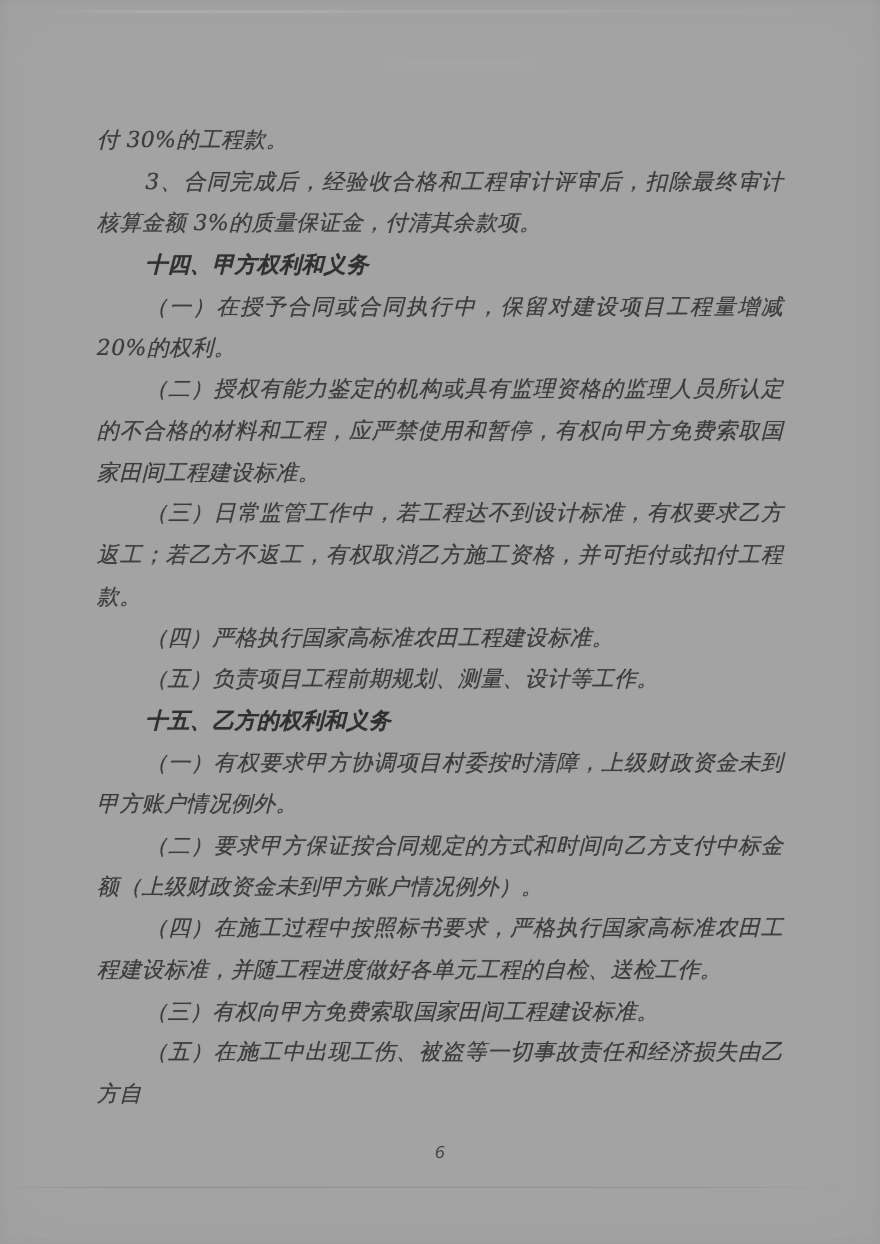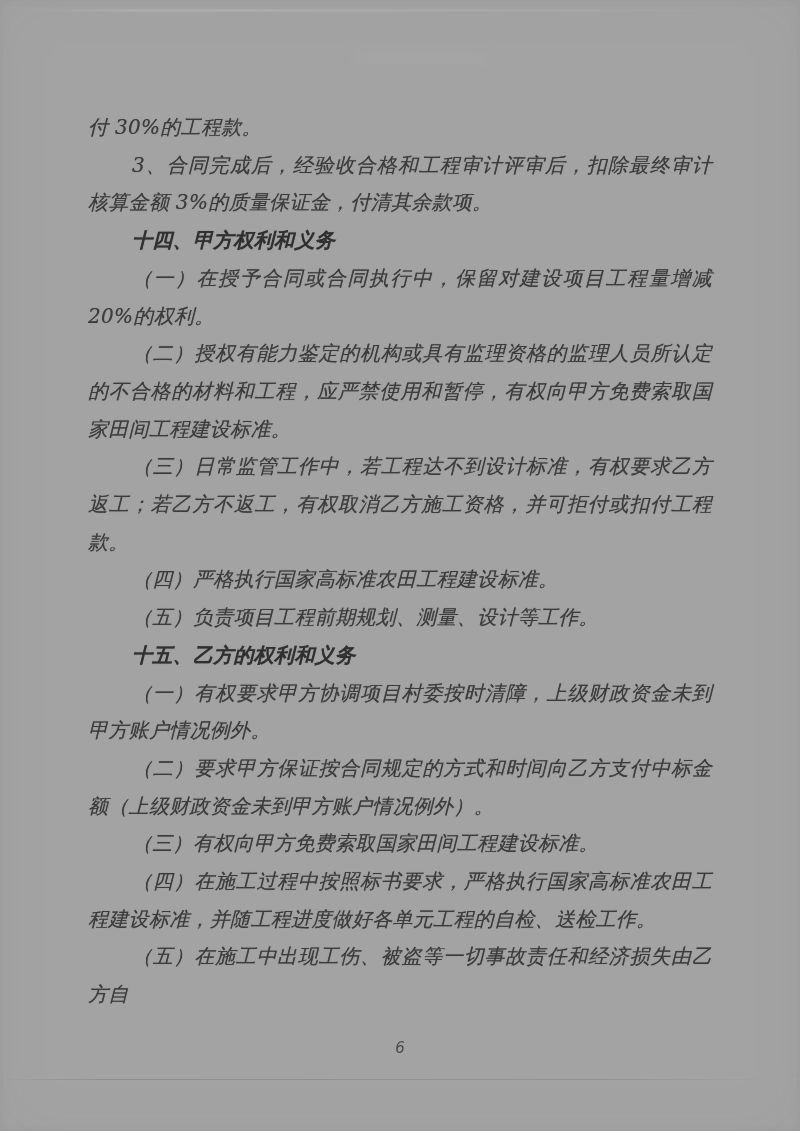--- a/index.html
+++ b/index.html
@@ -97,21 +97,21 @@
     <p class="indent">3、合同完成后，经验收合格和工程审计评审后，扣除最终审计核算金额 3%的质量保证金，付清其余款项。</p>
     <p class="heading">十四、甲方权利和义务</p>
     <p class="indent">（一）在授予合同或合同执行中，保留对建设项目工程量增减 20%的权利。</p>
     <p class="indent">（二）授权有能力鉴定的机构或具有监理资格的监理人员所认定的不合格的材料和工程，应严禁使用和暂停，有权向甲方免费索取国家田间工程建设标准。</p>
     <p class="indent">（三）日常监管工作中，若工程达不到设计标准，有权要求乙方返工；若乙方不返工，有权取消乙方施工资格，并可拒付或扣付工程款。</p>
     <p class="indent">（四）严格执行国家高标准农田工程建设标准。</p>
     <p class="indent">（五）负责项目工程前期规划、测量、设计等工作。</p>
     <p class="heading">十五、乙方的权利和义务</p>
     <p class="indent">（一）有权要求甲方协调项目村委按时清障，上级财政资金未到甲方账户情况例外。</p>
     <p class="indent">（二）要求甲方保证按合同规定的方式和时间向乙方支付中标金额（上级财政资金未到甲方账户情况例外）。</p>
+    <p class="indent">（四）在施工过程中按照标书要求，严格执行国家高标准农田工程建设标准，并随工程进度做好各单元工程的自检、送检工作。</p>
     <p class="indent">（三）有权向甲方免费索取国家田间工程建设标准。</p>
-    <p class="indent">（四）在施工过程中按照标书要求，严格执行国家高标准农田工程建设标准，并随工程进度做好各单元工程的自检、送检工作。</p>
     <p class="indent">（五）在施工中出现工伤、被盗等一切事故责任和经济损失由乙方自</p>
   </div>
 
   <div class="page-number">6</div>
   <div class="bottom-line"></div>
 
 </div>
 
 </body></html>

